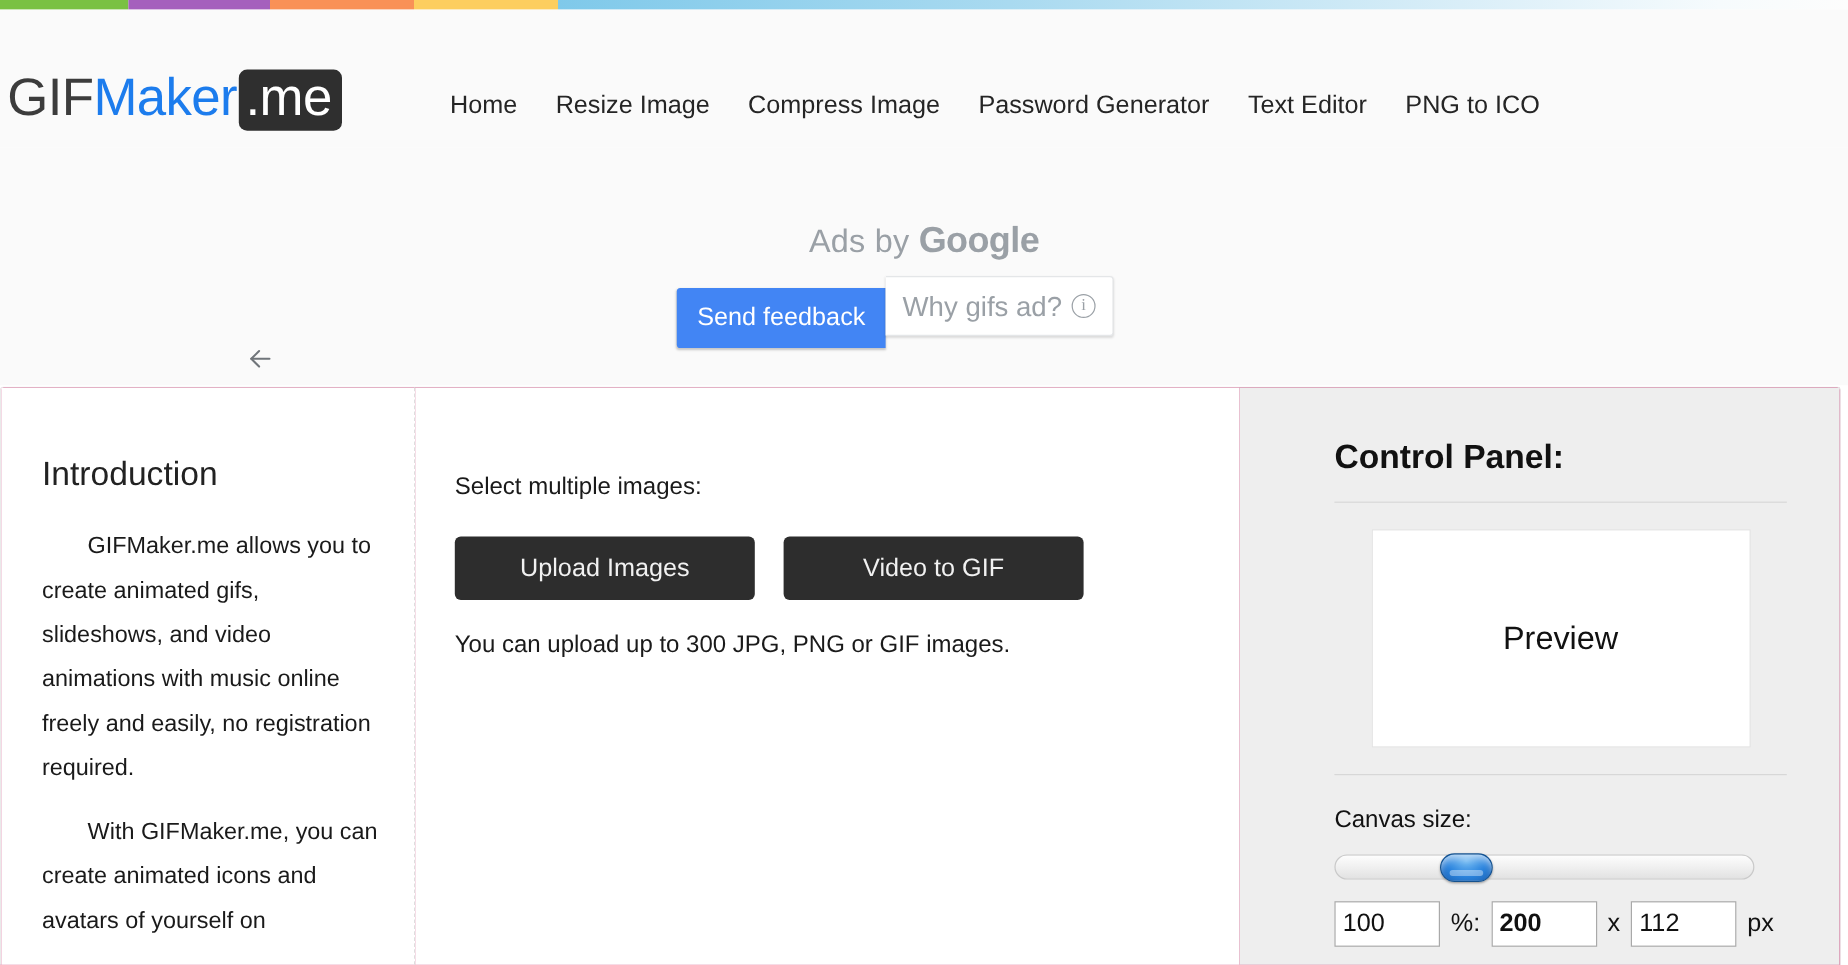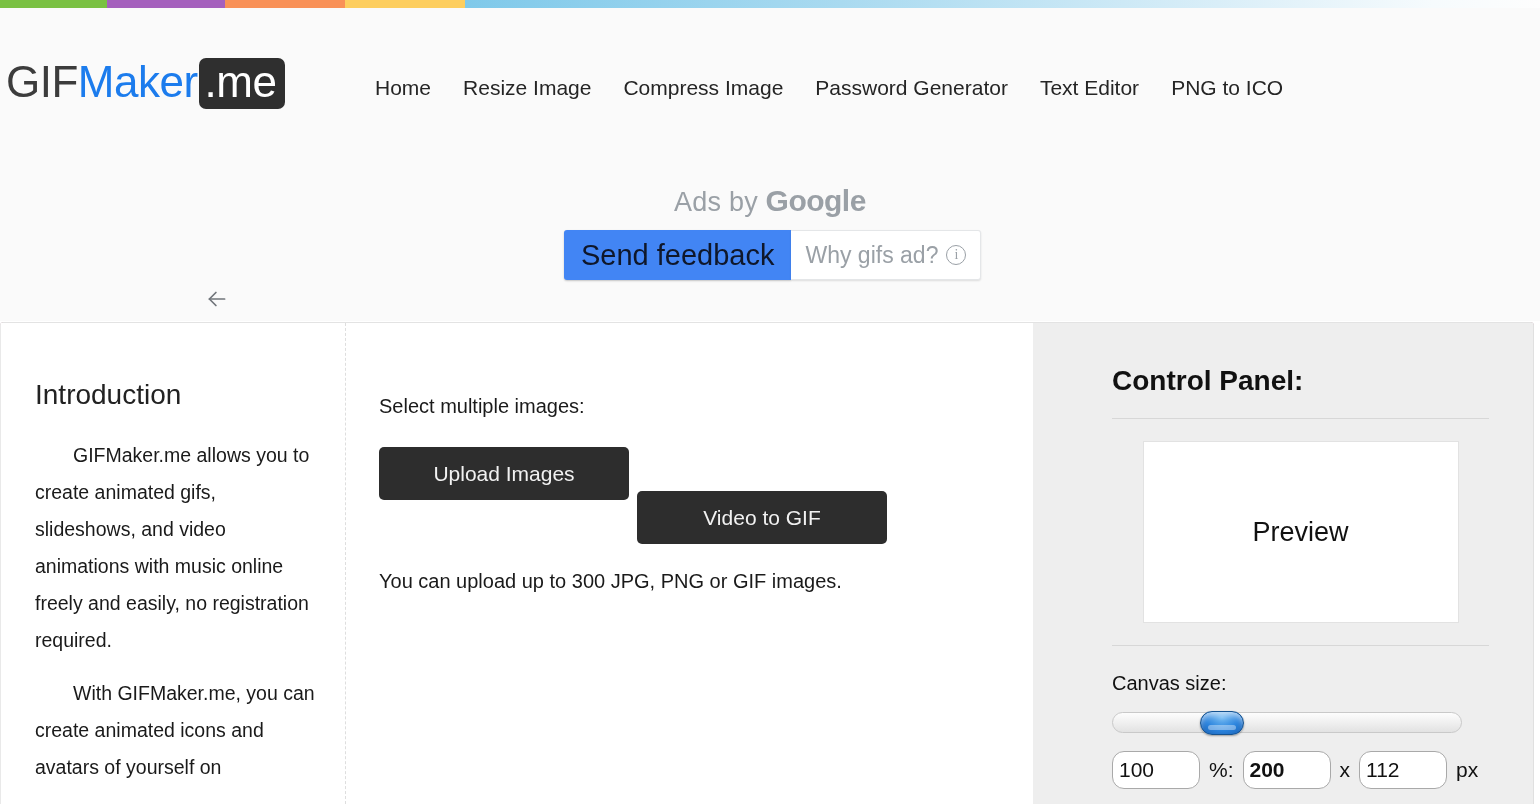--- a/index.html
+++ b/index.html
@@ -56,26 +56,26 @@
     position: absolute; left: 0; right: 0; top: 61px;
     text-align: center; font-size: 27px; color: #9aa0a6;
     letter-spacing: .2px;
   }
   #ads-by-google .g { font-weight: bold; color: #9aa0a6; font-size: 30px; letter-spacing: -0.5px; }
   #ad-buttons {
     position: absolute; left: 564px; top: 107px;
     display: flex; align-items: stretch;
   }
   #btn-send-feedback {
-    background: #4285f4; color: #0f172a;
-    font-size: 29px; padding: 0 17px;
+    background: #4285f4; color: #ffffff;
+    font-size: 21px; padding: 0 17px;
     height: 50px; line-height: 50px;
     border: none; border-radius: 3px 0 0 3px;
     box-shadow: 0 1px 2px rgba(0,0,0,.22);
-    cursor: pointer; white-space: nowrap;
+    cursor: pointer; white-space: nowrap; margin-top: 10px;
   }
   #btn-why-this-ad {
     background: #ffffff; color: #9aa0a6;
     font-size: 23px; padding: 0 14px;
     height: 50px; line-height: 50px;
     border: 1px solid #e4e6e8; border-left: none; border-radius: 0 3px 3px 0;
     box-shadow: 0 1px 2px rgba(0,0,0,.12);
     cursor: pointer; white-space: nowrap;
     display: flex; align-items: center; gap: 8px;
   }
@@ -113,30 +113,30 @@
     margin: 0 0 16px 0; text-indent: 38px;
   }
 
   
   #col-upload {
     flex: 1 1 auto;
     background: #ffffff;
     padding: 72px 0 0 33px;
   }
   #select-label { font-size: 20px; color: #1a1a1a; margin-bottom: 29px; }
-  #upload-buttons { display: flex; gap: 8px; margin-bottom: 26px; }
+  #upload-buttons { display: flex; gap: 24px; margin-bottom: 26px; }
   .dark-btn {
     background: #2d2d2d; color: #f1f1f1;
     font-size: 21px; font-family: "Liberation Sans", sans-serif;
     border: none; border-radius: 5px;
     height: 53px; cursor: pointer;
     display: inline-flex; align-items: center; justify-content: center;
   }
   #btn-upload-images { width: 250px; }
-  #btn-video-to-gif  { width: 250px; margin-top: 44px; }
+  #btn-video-to-gif  { width: 250px; }
   .hint-line { font-size: 20px; color: #1a1a1a; margin-bottom: 26px; }
 
   
   #col-control {
     width: 500px; flex: 0 0 500px;
     background: #eeeeee;
     padding: 44px 44px 0 79px;
   }
   #control-title {
     font-size: 28px; color: #111; font-weight: bold;
@@ -170,21 +170,21 @@
     cursor: pointer;
   }
   #canvas-slider-handle::after {
     content: ""; position: absolute; left: 7px; right: 7px; bottom: 4px; height: 5px;
     border-radius: 3px; background: rgba(255,255,255,.38);
   }
   #canvas-inputs { display: flex; align-items: center; gap: 0px; font-size: 21px; color: #111; }
   #canvas-inputs input {
     font-family: "Liberation Sans", sans-serif;
     font-size: 21px; color: #111;
-    height: 38px; border: 1px solid #a9a9a9; border-radius: 12px;
+    height: 38px; border: 1px solid #a9a9a9; border-radius: 0;
     background: #ffffff; padding: 0 6px;
   }
   #input-percent { width: 88px; }
   #input-width   { width: 88px; font-weight: bold; }
   #input-height  { width: 88px; }
   .inline-lbl { padding: 0 9px; white-space: nowrap; }
 
   
   #right-gutter {
     position: absolute; top: 322px; right: 0; width: 6px; height: 482px; background: #ffffff;

